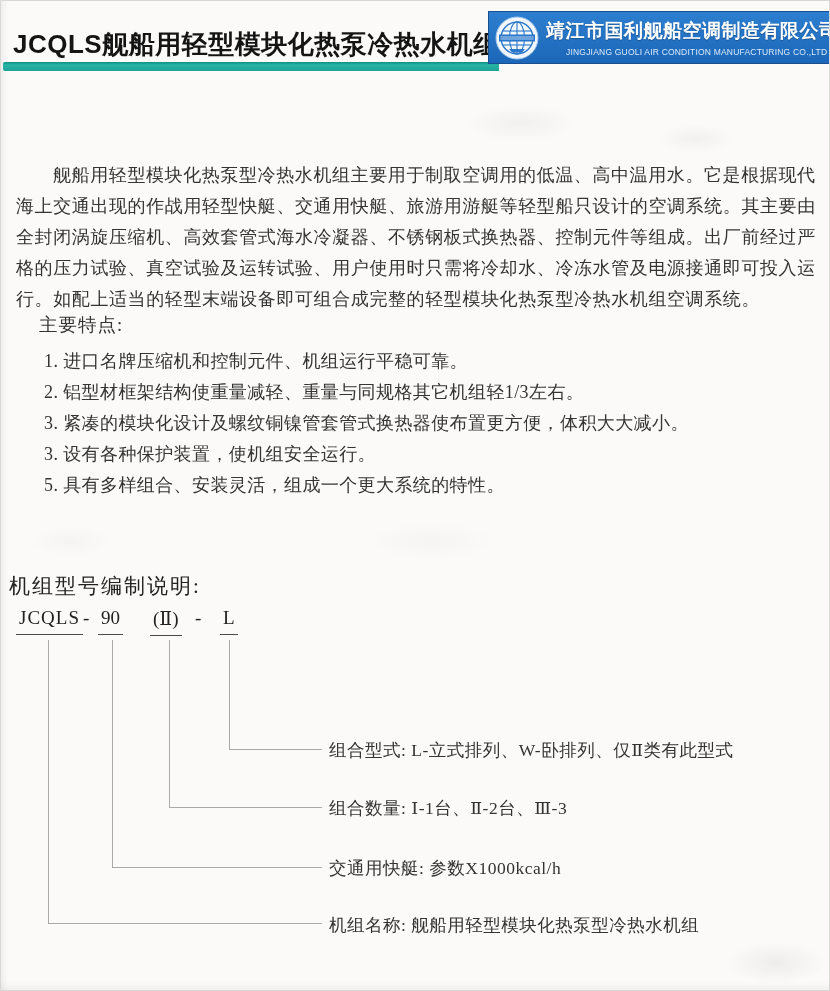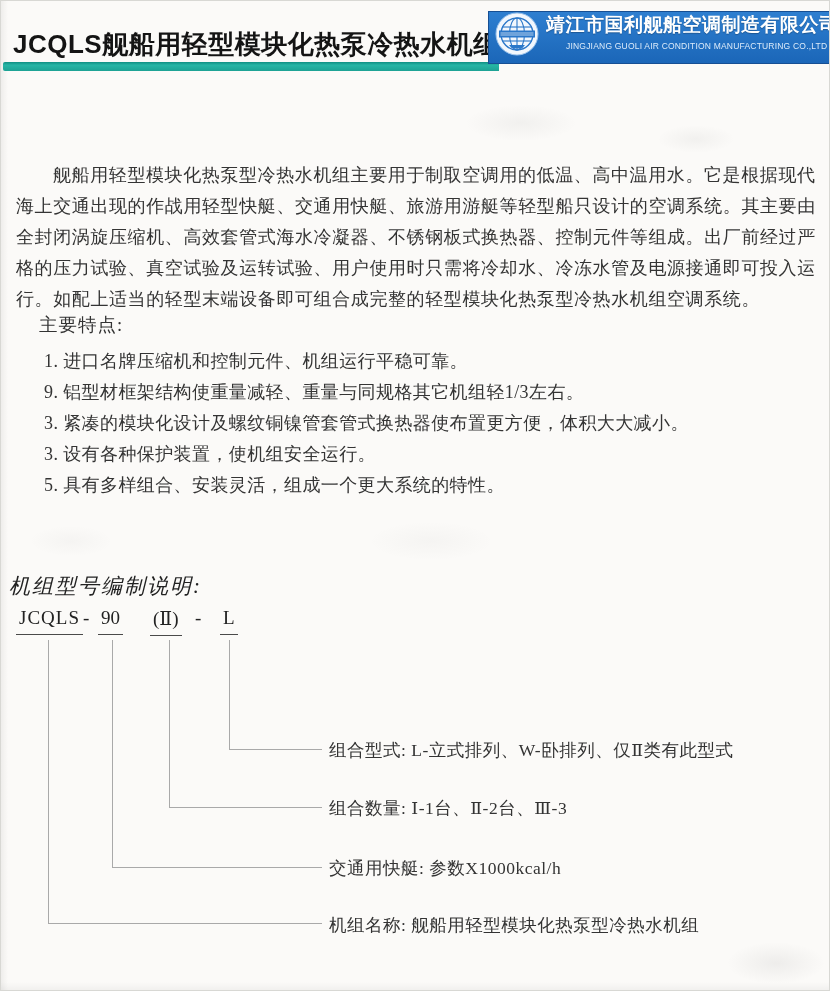--- a/index.html
+++ b/index.html
@@ -32,21 +32,21 @@
   .teal-bar{
     position:absolute;left:2px;top:61px;width:496px;height:9px;
     background:linear-gradient(180deg,#0f8e82 0%, #27b5a5 35%, #1da294 100%);
     border-radius:2px 0 0 2px;
   }
   .banner{
     position:absolute;left:487px;top:10px;width:343px;height:53px;
     background:linear-gradient(180deg,#2e7fd0 0%, #1b66b8 100%);
     border:1px solid #164f93;border-right:none;
     box-sizing:border-box;
-    display:flex;align-items:flex-start;
+    display:flex;align-items:center;
   }
   .banner .logo{
     flex:0 0 auto;width:44px;height:44px;margin-left:6px;display:block;
   }
   .banner-text{margin-left:7px;overflow:hidden;}
   .company-cn{
     font-family:"Liberation Sans","DejaVu Sans",sans-serif;
     font-weight:bold;font-size:19px;color:#ffffff;letter-spacing:0.5px;
     white-space:nowrap;text-shadow:0 1px 1px rgba(0,0,0,0.25);
   }
@@ -68,21 +68,21 @@
   .features .features-heading{
     margin:0 0 9px 0;font-size:18.5px;font-weight:normal;color:#333;letter-spacing:1px;
   }
   .features ul{list-style:none;margin:0;padding:0 0 0 5px;}
   .features li{
     font-size:18px;line-height:31px;letter-spacing:0.4px;color:#343434;white-space:nowrap;
   }
   
   .model-heading{
     position:absolute;left:8px;top:571px;margin:0;
-    font-size:21px;font-weight:normal;color:#222;letter-spacing:2px;white-space:nowrap;font-style:italic;
+    font-size:21px;font-weight:normal;color:#222;letter-spacing:2px;white-space:nowrap;
   }
   .model-code{position:absolute;left:0;top:606px;height:32px;width:400px;
     font-size:19px;color:#222;}
   .model-code .part{position:absolute;top:0;white-space:nowrap;text-align:center;}
   .model-code .u{border-bottom:1.5px solid #4a4a4a;padding:0 3px 5px 3px;}
   .pos-jcqls{left:15px;letter-spacing:1px;}
   .pos-dash1{left:82px;}
   .pos-60{left:97px;}
   .pos-ii{left:149px;}
   .pos-dash2{left:194px;}
@@ -134,21 +134,21 @@
     <div class="line">海上交通出现的作战用轻型快艇、交通用快艇、旅游用游艇等轻型船只设计的空调系统。其主要由</div>
     <div class="line">全封闭涡旋压缩机、高效套管式海水冷凝器、不锈钢板式换热器、控制元件等组成。出厂前经过严</div>
     <div class="line">格的压力试验、真空试验及运转试验、用户使用时只需将冷却水、冷冻水管及电源接通即可投入运</div>
     <div class="line">行。如配上适当的轻型末端设备即可组合成完整的轻型模块化热泵型冷热水机组空调系统。</div>
   </section>
 
   <section class="features">
     <h2 class="features-heading">主要特点:</h2>
     <ul>
       <li>1. 进口名牌压缩机和控制元件、机组运行平稳可靠。</li>
-      <li>9. 铝型材框架结构使重量减轻、重量与同规格其它机组轻1/3左右。</li>
+      <li>2. 铝型材框架结构使重量减轻、重量与同规格其它机组轻1/3左右。</li>
       <li>3. 紧凑的模块化设计及螺纹铜镍管套管式换热器使布置更方便，体积大大减小。</li>
       <li>3. 设有各种保护装置，使机组安全运行。</li>
       <li>5. 具有多样组合、安装灵活，组成一个更大系统的特性。</li>
     </ul>
   </section>
 
   <h2 class="model-heading">机组型号编制说明:</h2>
 
   <div class="model-code">
     <span class="part u pos-jcqls">JCQLS</span>

